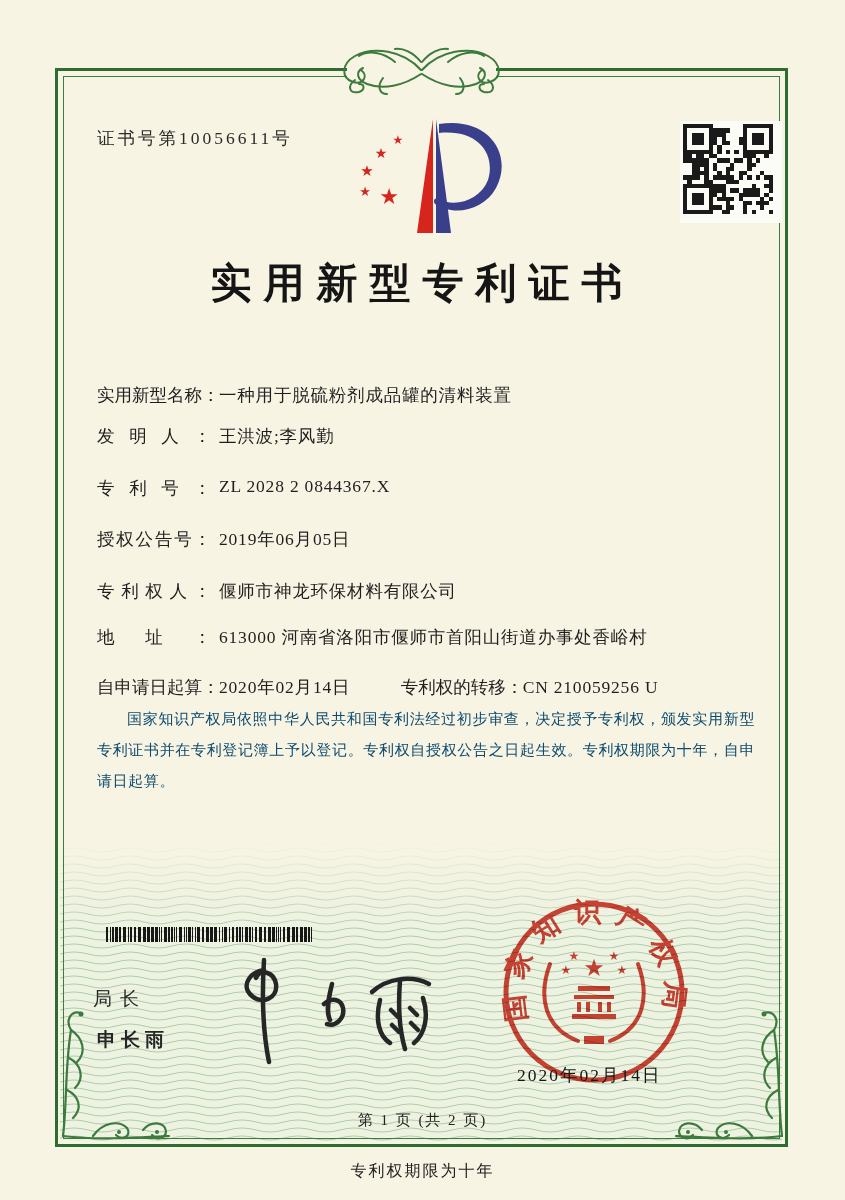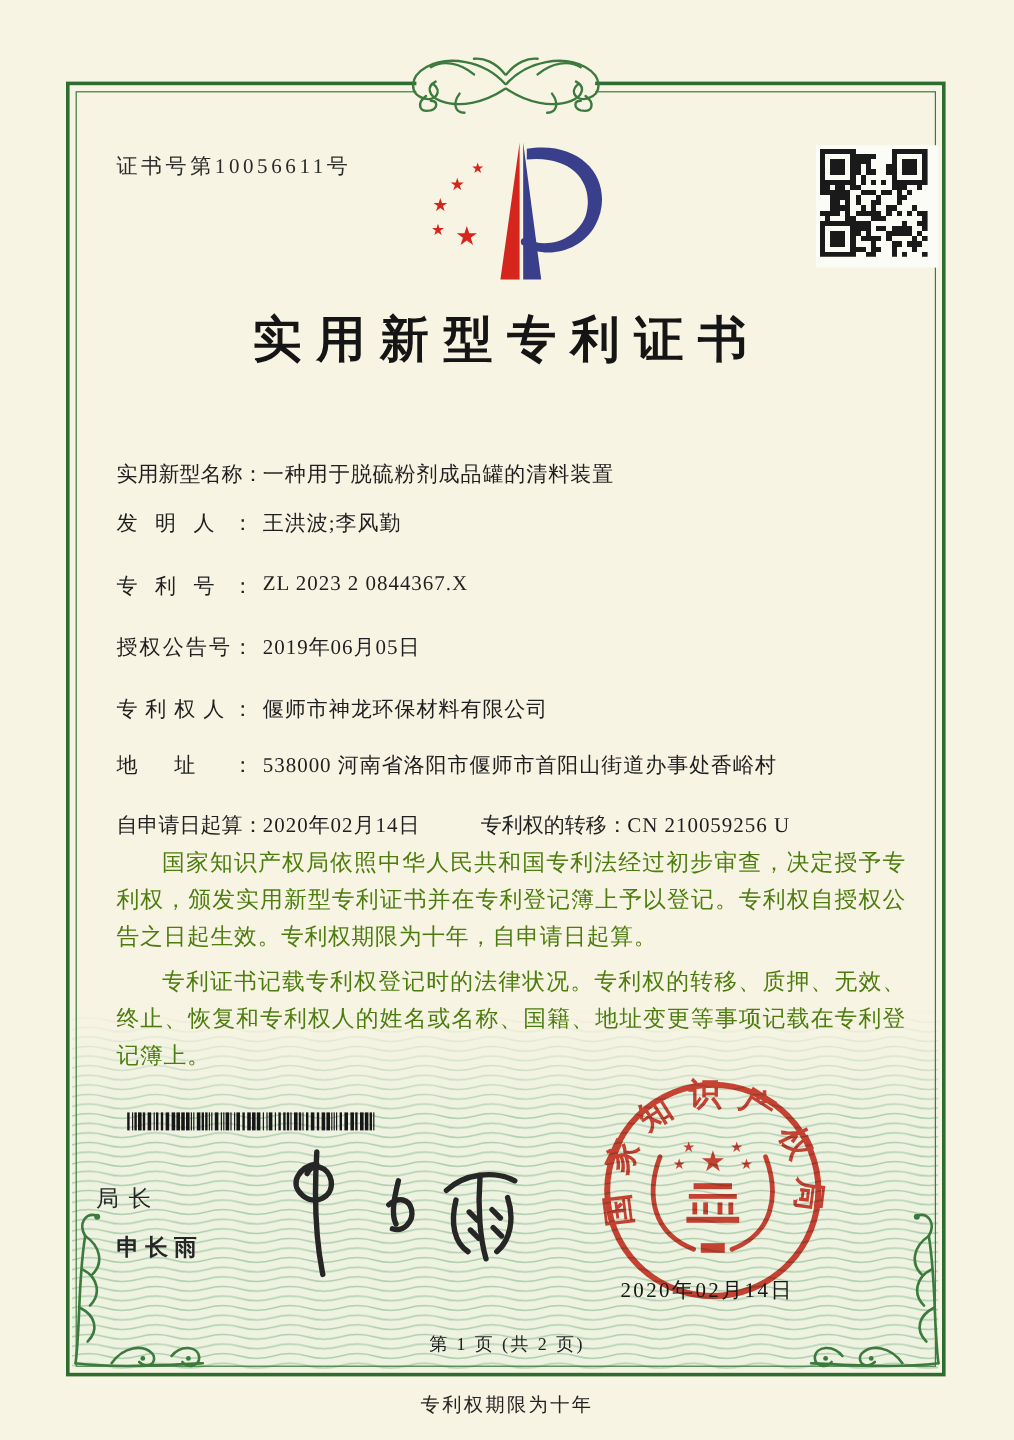--- a/index.html
+++ b/index.html
@@ -22,26 +22,26 @@
        letter-spacing:12px;color:#151515;z-index:3;}
   
   .f-row{left:97px;font-size:17.5px;color:#1f1f1f;white-space:nowrap;z-index:3;}
   .f-label{display:inline-block;width:114px;text-align:justify;text-align-last:justify;vertical-align:top;}
   .f-value{margin-left:8px;letter-spacing:0.8px;}
   .r1{top:383px;} .r2{top:424px;} .r3{top:476px;} .r4{top:527px;}
   .r5{top:579px;font-family:Liberation Mono, monospace;} .r6{top:625px;} .r7{top:675px;}
   .f-label2{display:inline-block;width:114px;text-align:justify;text-align-last:justify;margin-left:46px;}
   
   .body-text{left:97px;top:704px;width:658px;z-index:3;}
-  .body-text p{margin:0 0 6px 0;font-size:19px;line-height:31px;text-indent:2em;
-       color:#4d7c0f;text-align:justify;letter-spacing:0.6px;}
+  .body-text p{margin:0 0 6px 0;font-size:15px;line-height:31px;text-indent:2em;
+       color:#0c4a6e;text-align:justify;letter-spacing:0.6px;}
   
   .barcode{left:106px;top:927px;width:212px;height:15px;z-index:3;}
   .barcode i{position:absolute;top:0;height:100%;background:#171717;}
-  .director-label{left:80px;top:986px;font-size:19px;letter-spacing:8px;color:#262626;z-index:3;}
+  .director-label{left:93px;top:986px;font-size:19px;letter-spacing:8px;color:#262626;z-index:3;}
   .director-name{left:97px;top:1027px;font-size:19px;letter-spacing:5px;color:#262626;z-index:3;font-weight:bold;}
   .signature{left:212px;top:948px;z-index:3;}
   .seal{left:498px;top:896px;z-index:4;mix-blend-mode:multiply;opacity:0.95;}
   .seal-date{left:517px;top:1063px;font-size:17.5px;letter-spacing:2px;color:#161616;z-index:5;}
   .page-info{left:0;right:0;top:1111px;text-align:center;font-size:15px;letter-spacing:2px;color:#222;z-index:3;}
   .back-note{left:0;right:0;top:1161px;text-align:center;font-size:16px;letter-spacing:2px;color:#222;z-index:3;}
   
   .top-ornament{left:299px;top:34px;z-index:3;}
   .corner{top:1006px;z-index:3;}
   .corner-left{left:57px;}
@@ -381,39 +381,38 @@
 
 <div class="abs title">实用新型专利证书</div>
 
 <div class="abs f-row r1">
   <span class="f-label">实用新型名称：</span><span class="f-value">一种用于脱硫粉剂成品罐的清料装置</span>
 </div>
 <div class="abs f-row r2">
   <span class="f-label">发明人：</span><span class="f-value">王洪波;李风勤</span>
 </div>
 <div class="abs f-row r3">
-  <span class="f-label">专利号：</span><span class="f-value">ZL 2023 2 0844367.X</span>
+  <span class="f-label">专利号：</span><span class="f-value">ZL 2028 2 0844367.X</span>
 </div>
 <div class="abs f-row r4">
   <span class="f-label">授权公告号：</span><span class="f-value">2019年06月05日</span>
 </div>
 <div class="abs f-row r5">
   <span class="f-label">专利权人：</span><span class="f-value">偃师市神龙环保材料有限公司</span>
 </div>
 <div class="abs f-row r6">
-  <span class="f-label">地址：</span><span class="f-value">538000 河南省洛阳市偃师市首阳山街道办事处香峪村</span>
+  <span class="f-label">地址：</span><span class="f-value">613000 河南省洛阳市偃师市首阳山街道办事处香峪村</span>
 </div>
 <div class="abs f-row r7">
   <span class="f-label">自申请日起算：</span><span class="f-value">2020年02月14日</span>
   <span class="f-label2">专利权的转移：</span><span class="f-value">CN 210059256 U</span>
 </div>
 
 <div class="abs body-text">
   <p>国家知识产权局依照中华人民共和国专利法经过初步审查，决定授予专利权，颁发实用新型专利证书并在专利登记簿上予以登记。专利权自授权公告之日起生效。专利权期限为十年，自申请日起算。</p>
-  <p>专利证书记载专利权登记时的法律状况。专利权的转移、质押、无效、终止、恢复和专利权人的姓名或名称、国籍、地址变更等事项记载在专利登记簿上。</p>
 </div>
 
 <div class="abs barcode">
     <i style="left: 0px; width: 2px;"></i>
     <i style="left: 4px; width: 1px;"></i>
     <i style="left: 6px; width: 2px;"></i>
     <i style="left: 9px; width: 3px;"></i>
     <i style="left: 13px; width: 2px;"></i>
     <i style="left: 17px; width: 3px;"></i>
     <i style="left: 22px; width: 1px;"></i>

